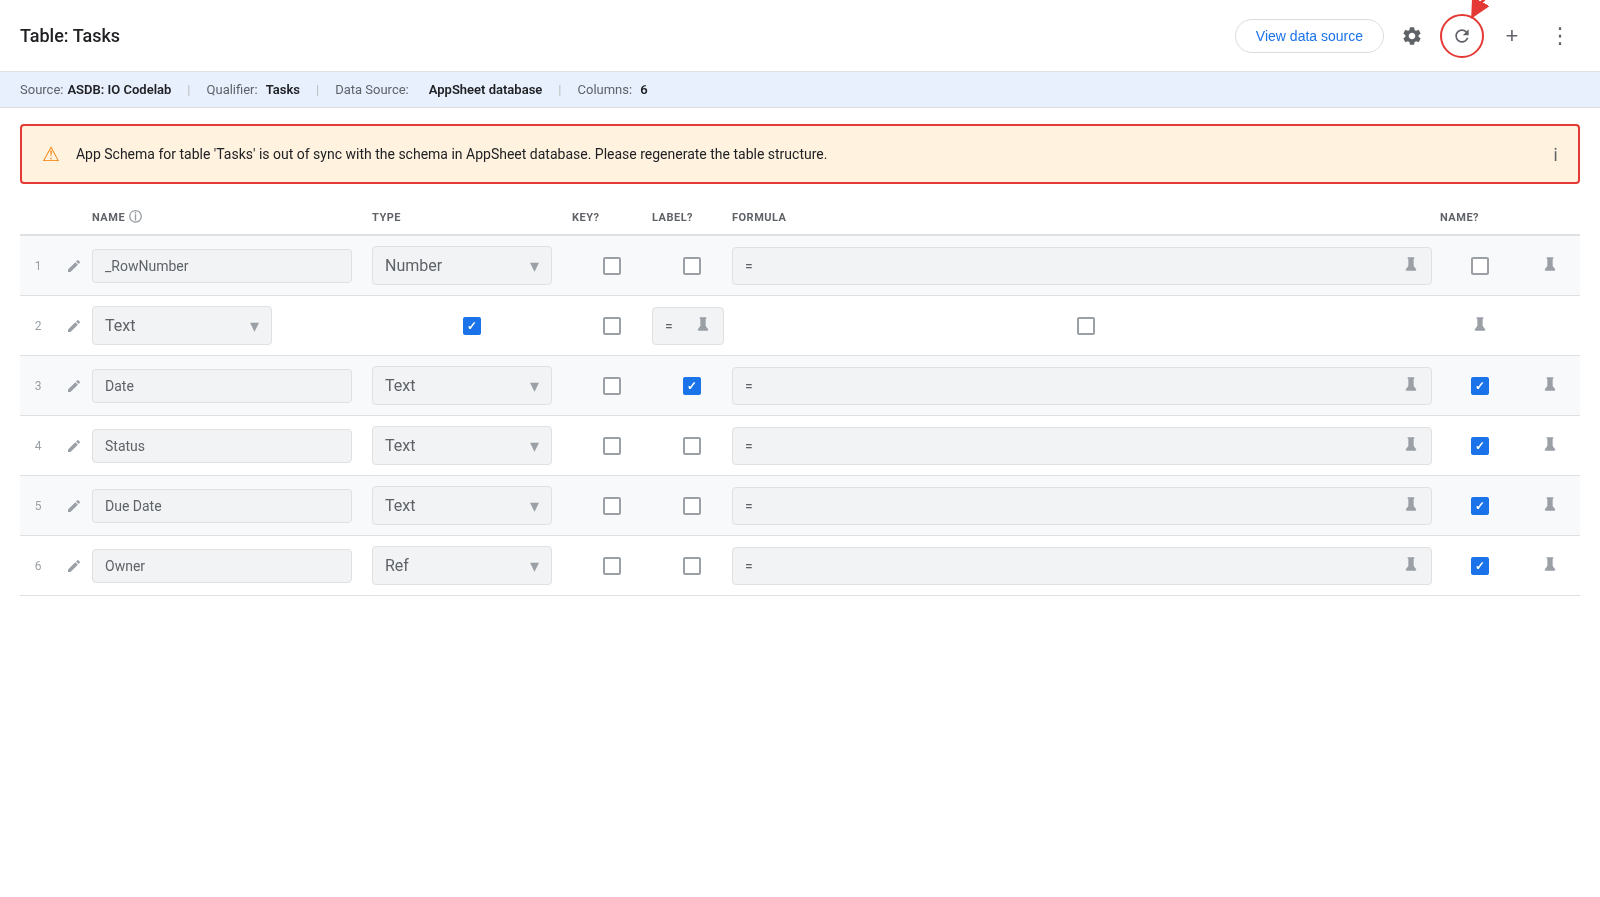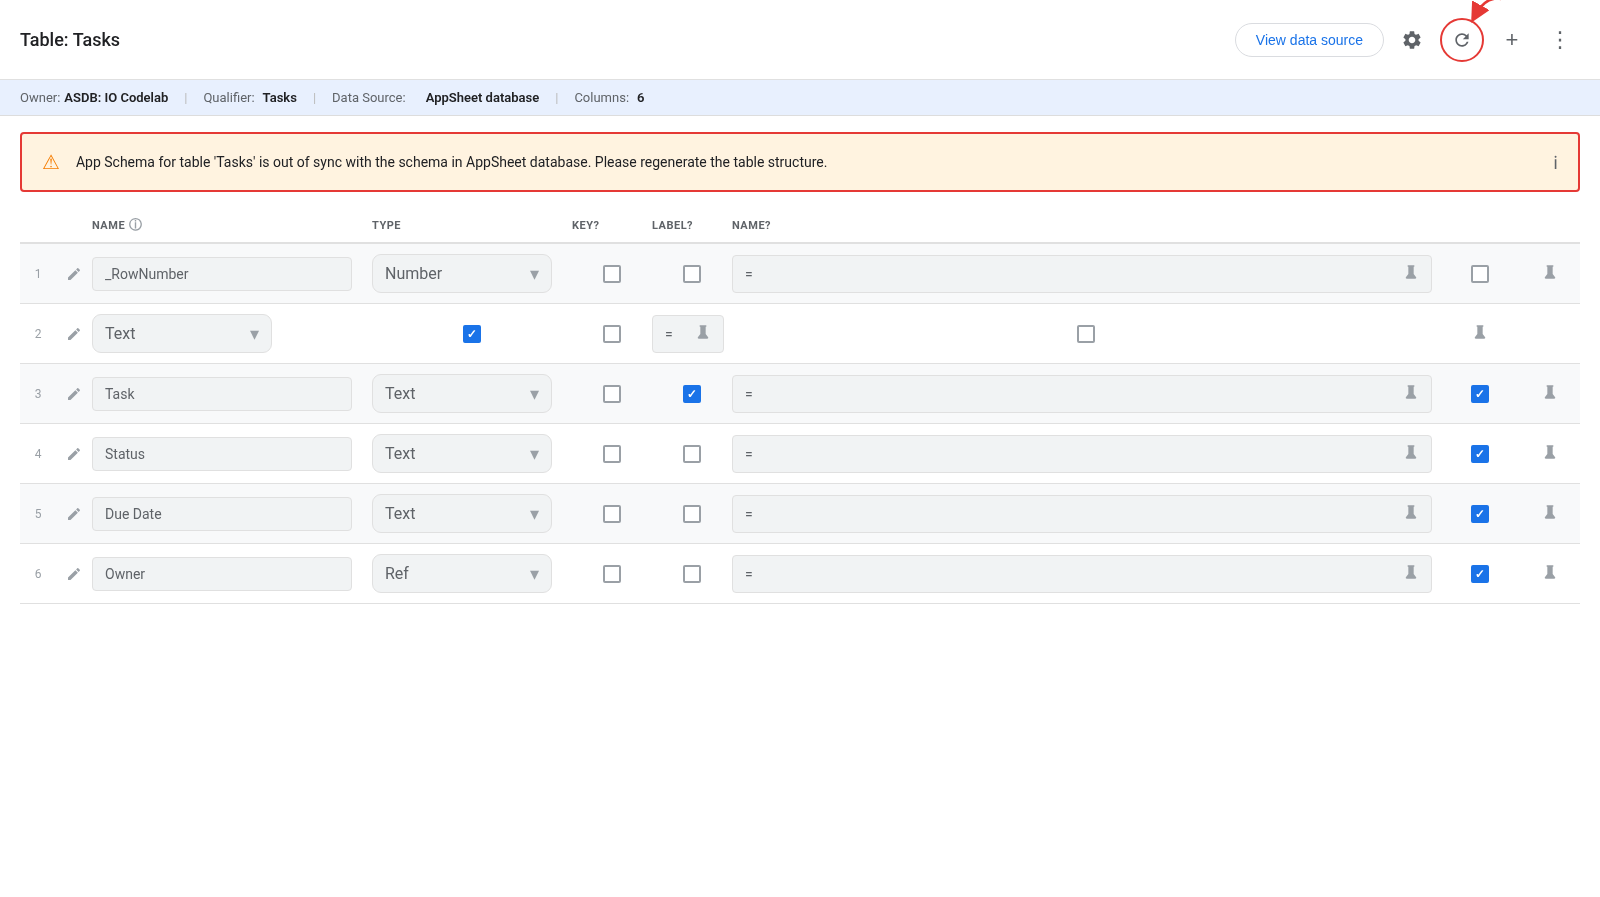--- a/index.html
+++ b/index.html
@@ -1,21 +1,21 @@
 <!DOCTYPE html>
 <html><head>
   <meta charset="utf-8">
   <style>
     * { box-sizing: border-box; margin: 0; padding: 0; }
     body { font-family: 'Roboto', Arial, sans-serif; font-size: 14px; background: #fff; color: #202124; }
 
     
     .header {
       display: flex; align-items: center; justify-content: space-between;
-      padding: 0 20px; height: 80px; border-bottom: 1px solid #e0e0e0;
+      padding: 0 20px; height: 72px; border-bottom: 1px solid #e0e0e0;
     }
     .header-title { font-size: 18px; font-weight: 500; color: #202124; }
     .header-actions { display: flex; align-items: center; gap: 8px; }
     .view-datasource-btn {
       border: 1px solid #dadce0; border-radius: 20px; padding: 8px 20px;
       background: #fff; color: #1a73e8; font-size: 14px; cursor: pointer;
       font-weight: 500; white-space: nowrap;
     }
     .icon-btn {
       width: 40px; height: 40px; border-radius: 50%; border: none;
@@ -69,21 +69,21 @@
 
     .row-num { font-size: 12px; color: #9aa0a6; text-align: center; }
     .edit-icon { color: #9aa0a6; cursor: pointer; font-size: 15px; display: flex; justify-content: center; }
 
     .name-field {
       background: #f1f3f4; border: 1px solid #e0e0e0; border-radius: 4px;
       padding: 8px 12px; font-size: 14px; color: #5f6368; width: 260px;
     }
 
     .type-select {
-      background: #f1f3f4; border: 1px solid #e0e0e0; border-radius: 9px;
+      background: #f1f3f4; border: 1px solid #e0e0e0; border-radius: 4px;
       padding: 8px 12px; font-size: 14px; color: #5f6368;
       display: flex; align-items: center; justify-content: space-between;
       width: 180px; cursor: pointer;
     }
     .type-select span { color: #5f6368; font-size: 16px; }
 
     .checkbox-cell { display: flex; justify-content: center; align-items: center; }
     .checkbox {
       width: 18px; height: 18px; border: 2px solid #9aa0a6; border-radius: 2px;
       display: flex; align-items: center; justify-content: center; cursor: pointer;
@@ -143,21 +143,21 @@
           </marker>
         </defs>
       </svg>
     </div>
     <button class="icon-btn" style="font-size:22px;color:#5f6368;">+</button>
     <button class="icon-btn" style="font-size:22px;color:#5f6368;">⋮</button>
   </div>
 </div>
 
 <div class="source-bar">
-  <span>Owner:</span>
+  <span>Source:</span>
   <strong>ASDB: IO Codelab</strong>
   <span style="margin:0 12px; color:#bbb;">|</span>
   <span>Qualifier:</span>
   <strong style="margin-left:4px;">Tasks</strong>
   <span style="margin:0 12px; color:#bbb;">|</span>
   <span>Data Source:</span>
   <strong style="margin-left:16px;">AppSheet database</strong>
   <span style="margin:0 12px; color:#bbb;">|</span>
   <span>Columns:</span>
   <strong style="margin-left:4px;">6</strong>
@@ -181,20 +181,23 @@
     <div class="col-header">
       <span>TYPE</span>
     </div>
     <div class="col-header">
       <span>KEY?</span>
     </div>
     <div class="col-header">
       <span>LABEL?</span>
     </div>
     <div class="col-header">
+      <span>FORMULA</span>
+    </div>
+    <div class="col-header">
       <span>NAME?</span>
     </div>
     <div class="col-header"></div>
   </div>
 
   <div id="table-rows">
       <div class="table-row">
     <div class="row-num">1</div>
     <div class="edit-icon">
       <svg width="16" height="16" viewBox="0 0 24 24" fill="#9aa0a6">
@@ -278,21 +281,21 @@
     </div>
   </div>
       <div class="table-row">
     <div class="row-num">3</div>
     <div class="edit-icon">
       <svg width="16" height="16" viewBox="0 0 24 24" fill="#9aa0a6">
         <path d="M3 17.25V21h3.75L17.81 9.94l-3.75-3.75L3 17.25zM20.71 7.04c.39-.39.39-1.02 0-1.41l-2.34-2.34c-.39-.39-1.02-.39-1.41 0l-1.83 1.83 3.75 3.75 1.83-1.83z"></path>
       </svg>
     </div>
     <div>
-      <div class="name-field">Task</div>
+      <div class="name-field">Date</div>
     </div>
     <div>
       <div class="type-select">
         <span>Text</span>
         <span style="color:#9aa0a6; font-size:18px;">▾</span>
       </div>
     </div>
     <div class="checkbox-cell">
       <div class="checkbox "></div>
     </div>

